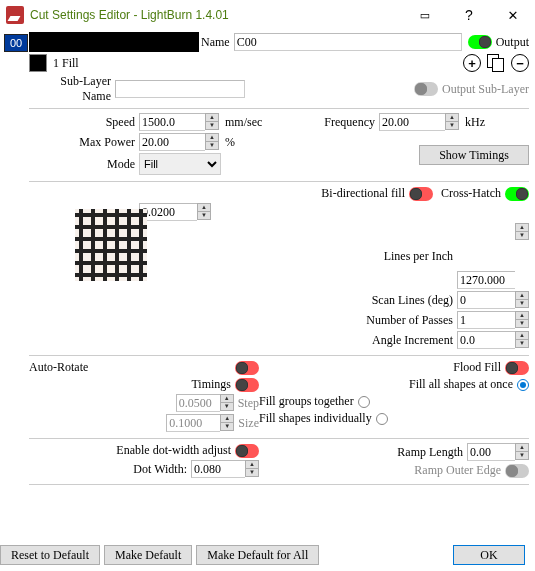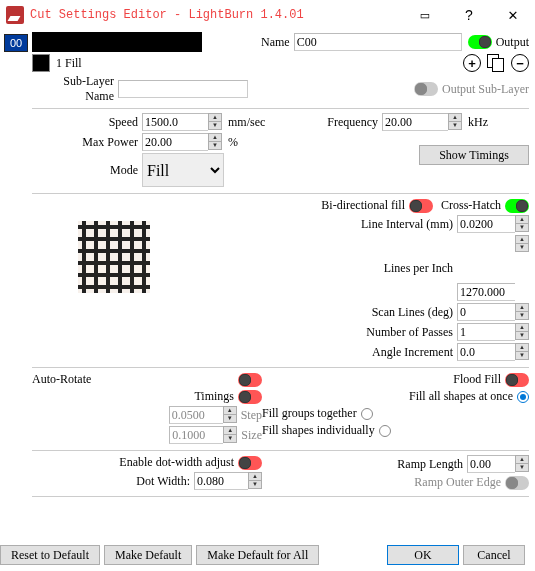--- a/index.html
+++ b/index.html
@@ -1,37 +1,37 @@
 <!DOCTYPE html>
 <html><head>
 <meta charset="utf-8">
 <style>
   * { box-sizing: border-box; margin: 0; padding: 0; }
   body { font-family: "SimSun", "NSimSun", serif; font-size: 12px; background: #fff; color: #000; width: 535px; height: 571px; overflow: hidden; }
   .titlebar { height: 30px; display: flex; align-items: center; padding: 0 0 0 6px; background: #fff; }
   .app-icon { width: 18px; height: 18px; background: #b33; margin-right: 6px; border-radius: 2px; position: relative; }
   .app-icon::after { content: ""; position: absolute; left: 3px; top: 10px; width: 10px; height: 5px; background: #fff; transform: skewX(-30deg); }
-  .title { flex: 1; font-family: Liberation Mono, monospace; font-size: 12px; color: #ef4444; }
+  .title { flex: 1; font-family: Liberation Sans, sans-serif; font-size: 12px; color: #4d7c0f; }
   .tb-right { display: flex; align-items: center; }
   .tb-icon { width: 44px; height: 30px; display: flex; align-items: center; justify-content: center; font-family: sans-serif; font-size: 13px; color: #000; }
   .tb-icon.help { font-size: 14px; }
   .tb-icon.bat { font-size: 11px; }
   .body { display: flex; }
   .left-col { width: 32px; padding: 4px 0 0 4px; }
   .layer-chip { width: 24px; height: 18px; background: #003a9b; color: #fff; font-size: 11px; display: flex; align-items: center; justify-content: center; font-family: sans-serif; border: 1px solid #222; }
   .main { flex: 1; padding: 2px 6px 0 0; }
   .row { display: flex; align-items: center; margin-bottom: 2px; }
   .row .lbl { text-align: right; padding-right: 4px; }
   .black-bar { width: 170px; height: 20px; background: #000; margin-right: 2px; }
   input[type=text], input.spin-val {
     font-family: inherit; font-size: 12px; height: 18px; padding: 0 2px;
     border: 1px solid #ccc; border-top-color: #bbb; border-left-color: #bbb;
     background: #fff;
   }
-  .name-input { width: 168px; border: none; border-bottom: 2px solid #0078d7; height: 18px; }
+  .name-input { width: 228px; border: none; border-bottom: 2px solid #0078d7; height: 18px; }
   .toggle { width: 24px; height: 14px; border-radius: 7px; position: relative; display: inline-block; vertical-align: middle; }
   .toggle::after { content: ""; position: absolute; width: 10px; height: 10px; border-radius: 5px; top: 1px; background: #444; border:1px solid #333; }
   .toggle.on { background: #0f0; }
   .toggle.on::after { right: 1px; }
   .toggle.off { background: #f55; }
   .toggle.off::after { left: 1px; }
   .toggle.grey { background: #ccc; }
   .toggle.grey::after { background: #888; left: 1px; border-color:#888; }
   .fill-row { display: flex; align-items: center; }
   .swatch { width: 18px; height: 18px; background: #000; margin-right: 6px; border:1px solid #888;}
@@ -39,21 +39,21 @@
   .copy-btn { width: 18px; height: 18px; margin-left: 6px; position: relative; }
   .copy-btn::before, .copy-btn::after { content: ""; position: absolute; width: 10px; height: 12px; border: 1.5px solid #000; background: #fff; }
   .copy-btn::before { left: 0; top: 0; }
   .copy-btn::after { left: 5px; top: 4px; }
   hr { border: none; border-top: 1px solid #ccc; margin: 4px 0; }
   .spinbox { display: inline-flex; align-items: flex-start; }
   .spinbox input { border-right: none; }
   .spin-btns { width: 14px; display: flex; flex-direction: column; }
   .spin-btns div { flex: 1; border: 1px solid #adadad; background: #e1e1e1; font-size: 6px; line-height: 7px; text-align: center; color: #333; }
   .spin-btns div:first-child { border-bottom: none; }
-  select { font-family: Liberation Serif, serif; font-size: 16px; height: 34px; border:1px solid #ccc;}
+  select { font-family: Liberation Sans, sans-serif; font-size: 11px; height: 22px; border:1px solid #ccc;}
   .btn { font-family: inherit; font-size: 12px; height: 20px; padding: 0 10px; background: #e1e1e1; border: 1px solid #adadad; }
   .radio { width: 12px; height: 12px; border: 1px solid #888; border-radius: 6px; display: inline-block; vertical-align: middle; position: relative;}
   .radio.sel { border-color: #0078d7; }
   .radio.sel::after { content: ""; position: absolute; left: 2px; top: 2px; width: 6px; height: 6px; background: #0078d7; border-radius: 3px; }
   .grid-icon { width: 72px; height: 72px; position: relative; background: #f7f1ec; }
   .grid-icon .h, .grid-icon .v { position: absolute; background: #222; }
   .grid-icon .h { left: 0; width: 100%; height: 4px; }
   .grid-icon .v { top: 0; height: 100%; width: 4px; }
   .bottom-bar { position: absolute; left: 0; right: 6px; bottom: 6px; display: flex; align-items: center; }
   .bottom-bar .btn { margin-right: 4px; }
@@ -191,21 +191,20 @@
           <div class="v" style="left:4px"></div>
             <div class="v" style="left:16px"></div>
             <div class="v" style="left:28px"></div>
             <div class="v" style="left:40px"></div>
             <div class="v" style="left:52px"></div>
             <div class="v" style="left:64px"></div>
         </div>
       </div>
       <div class="col" style="flex:1">
         <div class="row">
-            <span class="lbl" style="flex:1">Line Interval (mm)</span>
             <span class="spinbox">
               <input class="spin-val" style="width: 58px;" value="0.0200">
               <span class="spin-btns">
                 <div>▲</div>
                 <div>▼</div>
               </span>
             </span>
           </div>
         <div class="row">
             <span class="lbl" style="flex:1">Lines per Inch</span>
@@ -258,21 +257,21 @@
             <span style="width:4px"></span>
             <span class="toggle off"></span>
           </div>
         <div class="row" style="justify-content:flex-end">
             <span>Timings</span>
             <span style="width:4px"></span>
             <span class="toggle off"></span>
           </div>
         <div class="row" style="justify-content:flex-end">
             <span class="spinbox">
-              <input class="spin-val grey-txt" style="width: 54px;" value="0.0500">
+              <input class="spin-val grey-txt" style="width: 44px;" value="0.0500">
               <span class="spin-btns">
                 <div>▲</div>
                 <div>▼</div>
               </span>
             </span>
             <span style="width:4px"></span>
             <span class="grey-txt">Step</span>
           </div>
         <div class="row" style="justify-content:flex-end">
             <span class="spinbox">
@@ -353,14 +352,13 @@
 
   </div>
 </div>
 
 <div class="bottom-bar">
   <button class="btn">Reset to Default</button>
   <button class="btn">Make Default</button>
   <button class="btn">Make Default for All</button>
   <div class="spacer"></div>
   <button class="btn ok">OK</button>
-  <button class="btn cancel">Cancel</button>
 </div>
 
 </body></html>

